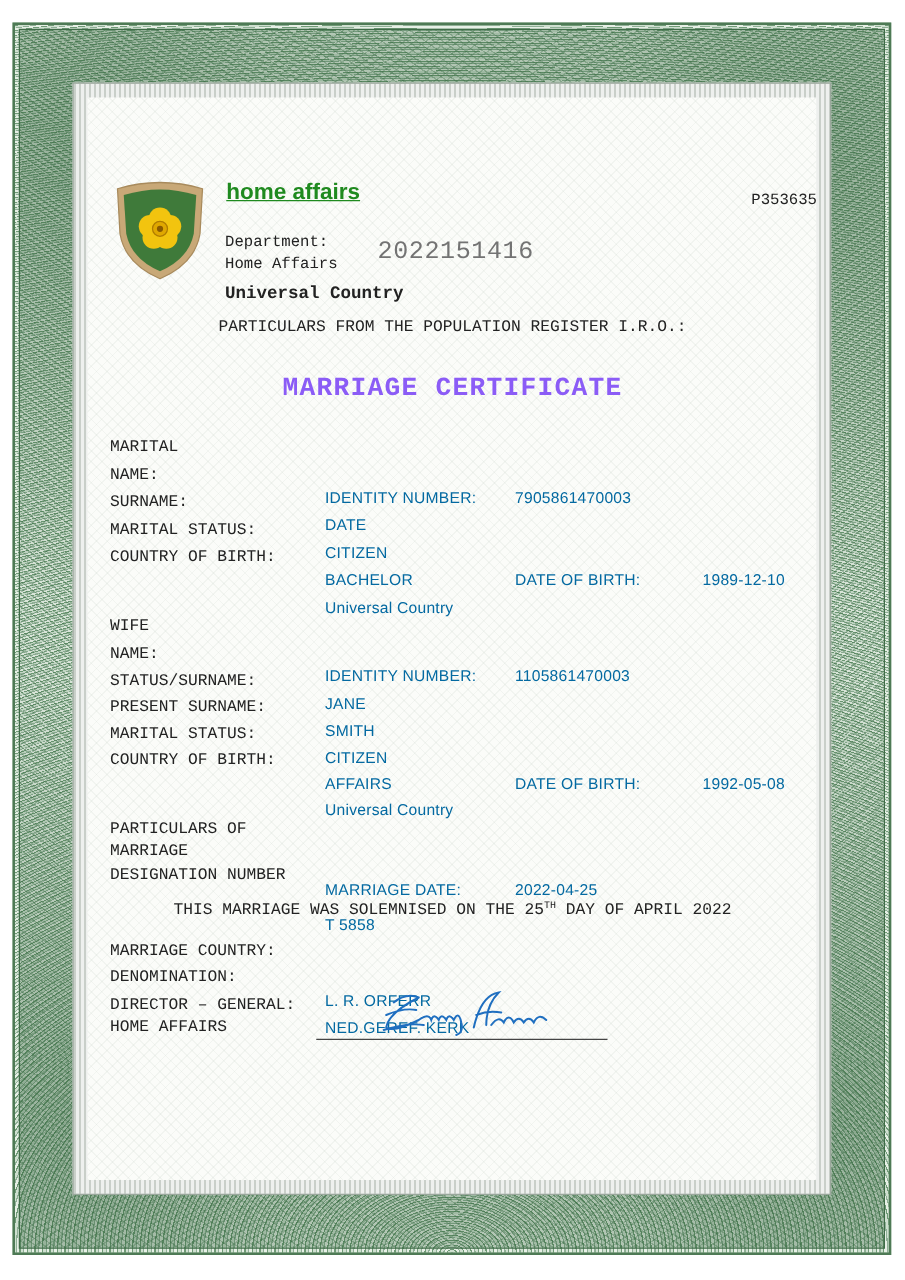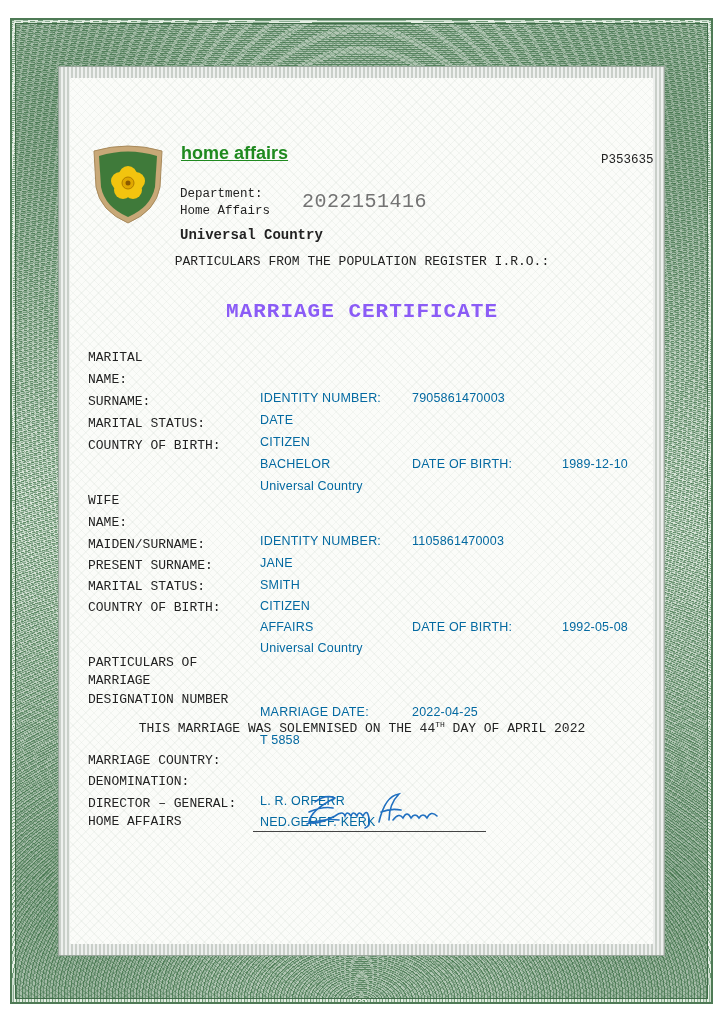--- a/index.html
+++ b/index.html
@@ -122,21 +122,21 @@
 <div class="abs serif" style="left:88px;top:438px">COUNTRY OF BIRTH:</div>
 <div class="abs mono" style="left:260px;top:439px">Universal Country</div>
 
 <div class="abs serif" style="left:88px;top:493px">WIFE</div>
 <div class="abs mono" style="left:260px;top:494px">IDENTITY NUMBER:</div>
 <div class="abs mono" style="left:412px;top:494px">1105861470003</div>
 
 <div class="abs serif" style="left:88px;top:515px">NAME:</div>
 <div class="abs mono" style="left:260px;top:516px">JANE</div>
 
-<div class="abs serif" style="left:88px;top:537px">MAIDEN/SURNAME:</div>
+<div class="abs serif" style="left:88px;top:537px">STATUS/SURNAME:</div>
 <div class="abs mono" style="left:260px;top:538px">SMITH</div>
 
 <div class="abs serif" style="left:88px;top:558px">PRESENT SURNAME:</div>
 <div class="abs mono" style="left:260px;top:559px">CITIZEN</div>
 
 <div class="abs serif" style="left:88px;top:579px">MARITAL STATUS:</div>
 <div class="abs mono" style="left:260px;top:580px">AFFAIRS</div>
 <div class="abs mono" style="left:412px;top:580px">DATE OF BIRTH:</div>
 <div class="abs mono" style="left:562px;top:580px">1992-05-08</div>
 
@@ -144,21 +144,21 @@
 <div class="abs mono" style="left:260px;top:601px">Universal Country</div>
 
 <div class="abs serif" style="left:88px;top:655px">PARTICULARS OF</div>
 <div class="abs serif" style="left:88px;top:673px">MARRIAGE</div>
 <div class="abs mono" style="left:260px;top:665px">MARRIAGE DATE:</div>
 <div class="abs mono" style="left:412px;top:665px">2022-04-25</div>
 
 <div class="abs serif" style="left:88px;top:692px">DESIGNATION NUMBER</div>
 <div class="abs mono" style="left:260px;top:693px">T 5858</div>
 
-<div class="abs serif solemn"><span>THIS MARRIAGE WAS SOLEMNISED ON THE 44</span><sup>TH</sup><span> DAY OF APRIL 2022</span></div>
+<div class="abs serif solemn"><span>THIS MARRIAGE WAS SOLEMNISED ON THE 25</span><sup>TH</sup><span> DAY OF APRIL 2022</span></div>
 
 <div class="abs serif" style="left:88px;top:753px">MARRIAGE COUNTRY:</div>
 <div class="abs mono" style="left:260px;top:754px">L. R. ORFERR</div>
 
 <div class="abs serif" style="left:88px;top:774px">DENOMINATION:</div>
 <div class="abs mono" style="left:260px;top:775px">NED.GEREF. KERK</div>
 
 <div class="abs serif" style="left:88px;top:796px">DIRECTOR – GENERAL:</div>
 <div class="abs serif" style="left:88px;top:814px">HOME AFFAIRS</div>
 

